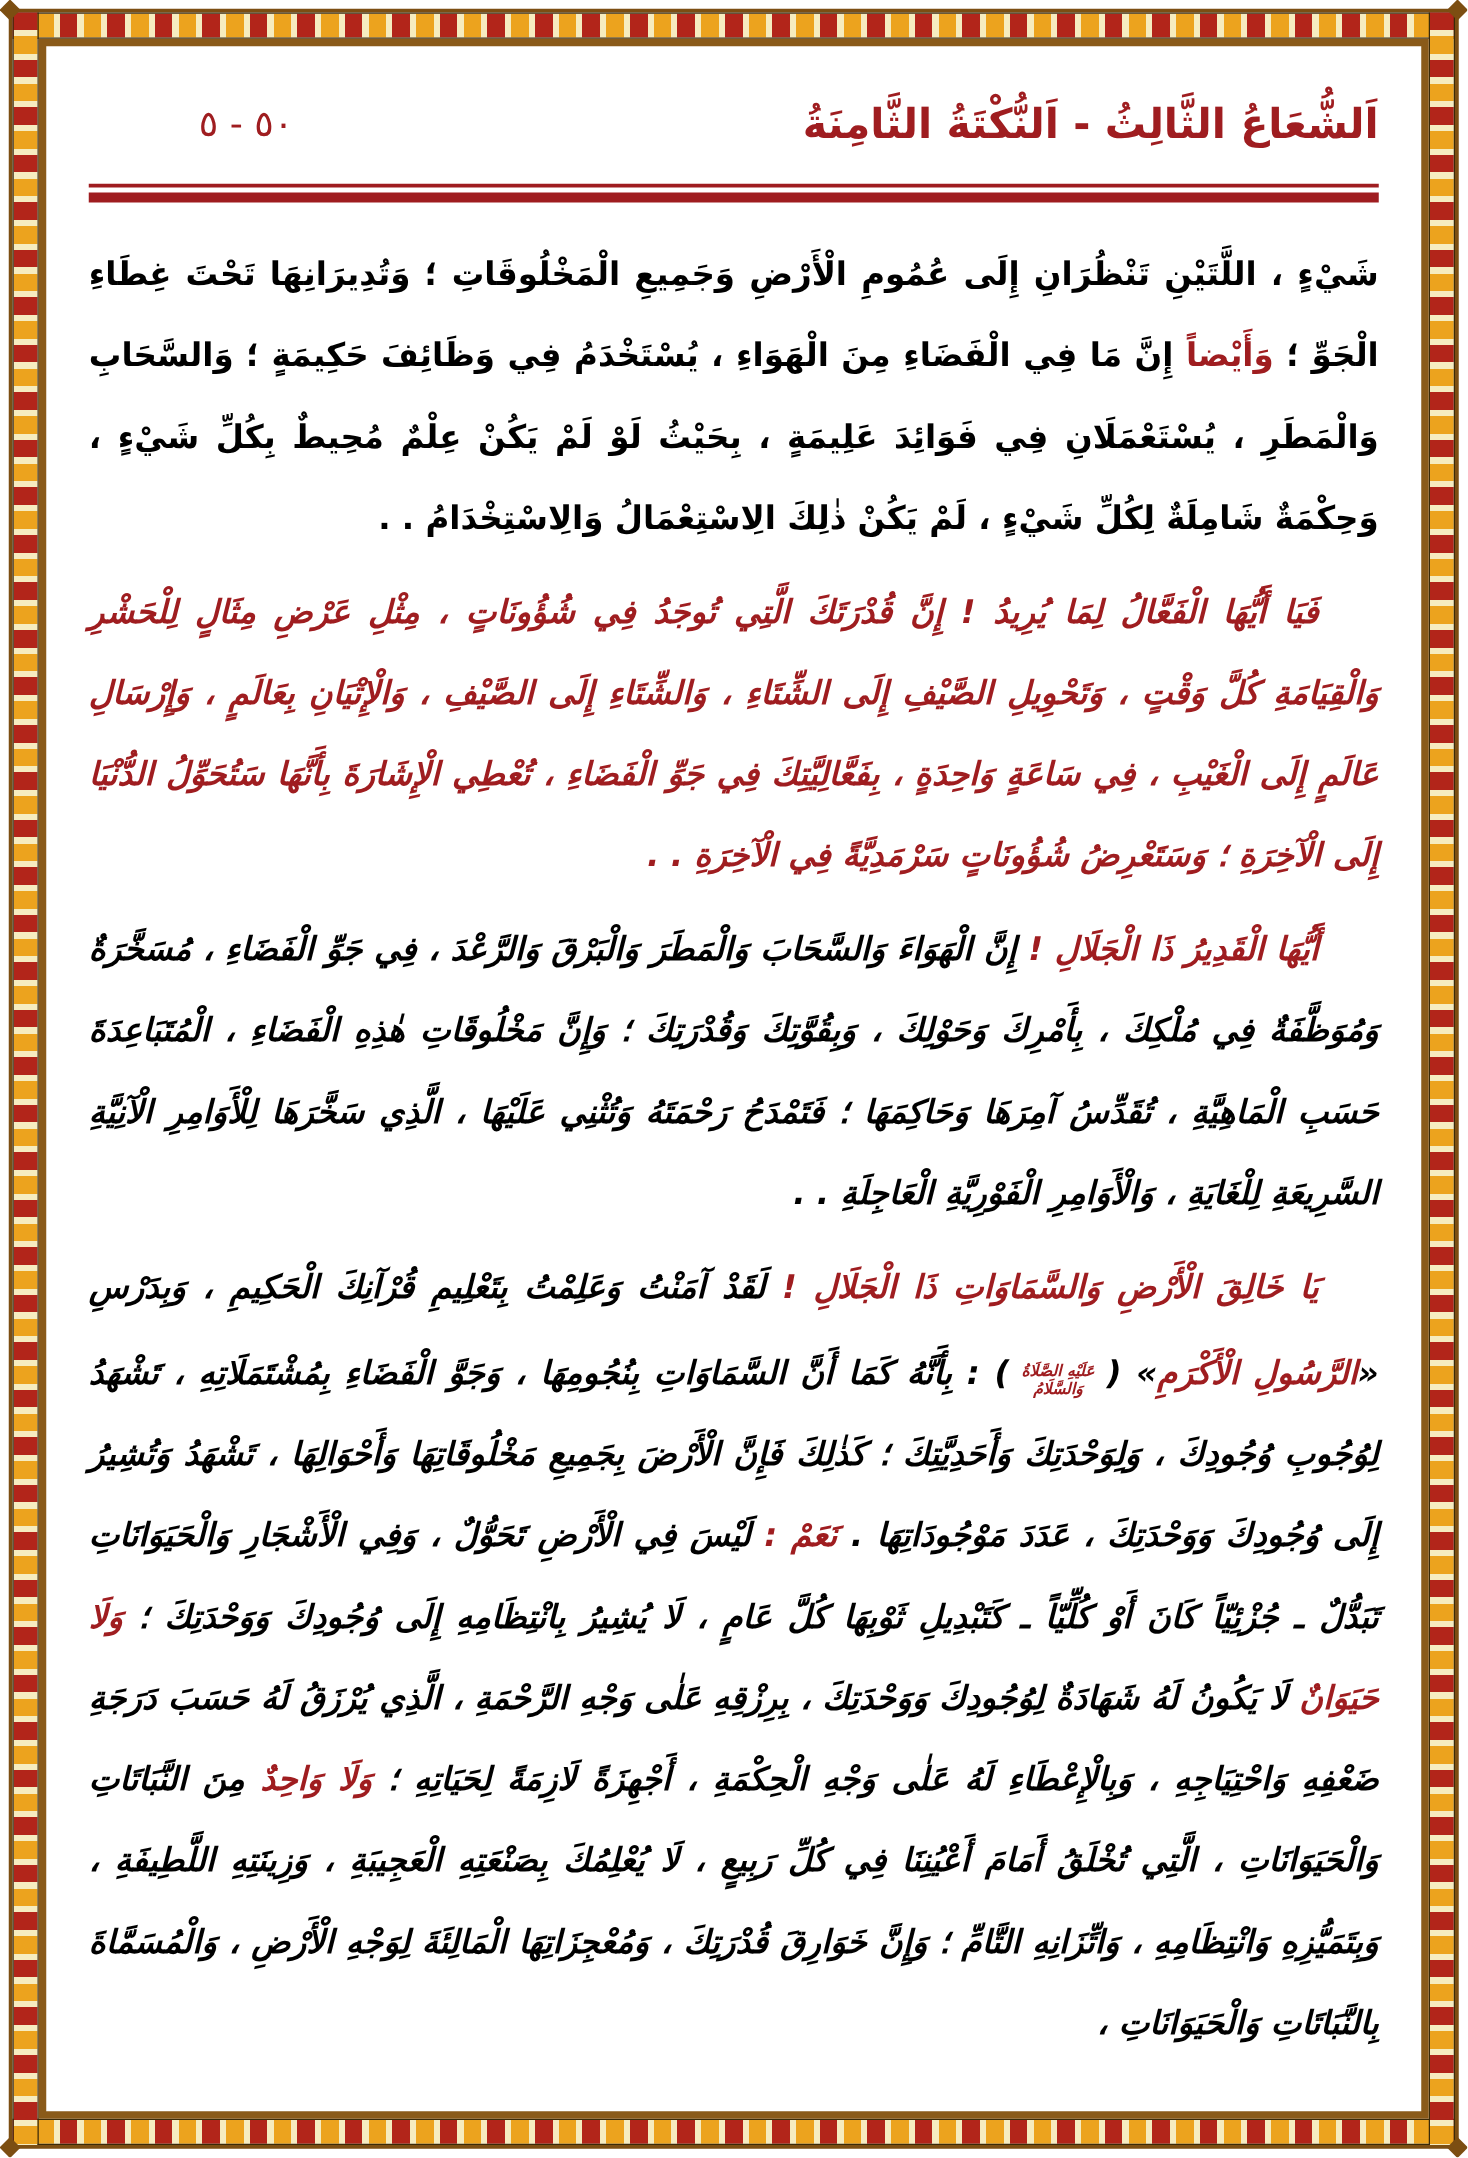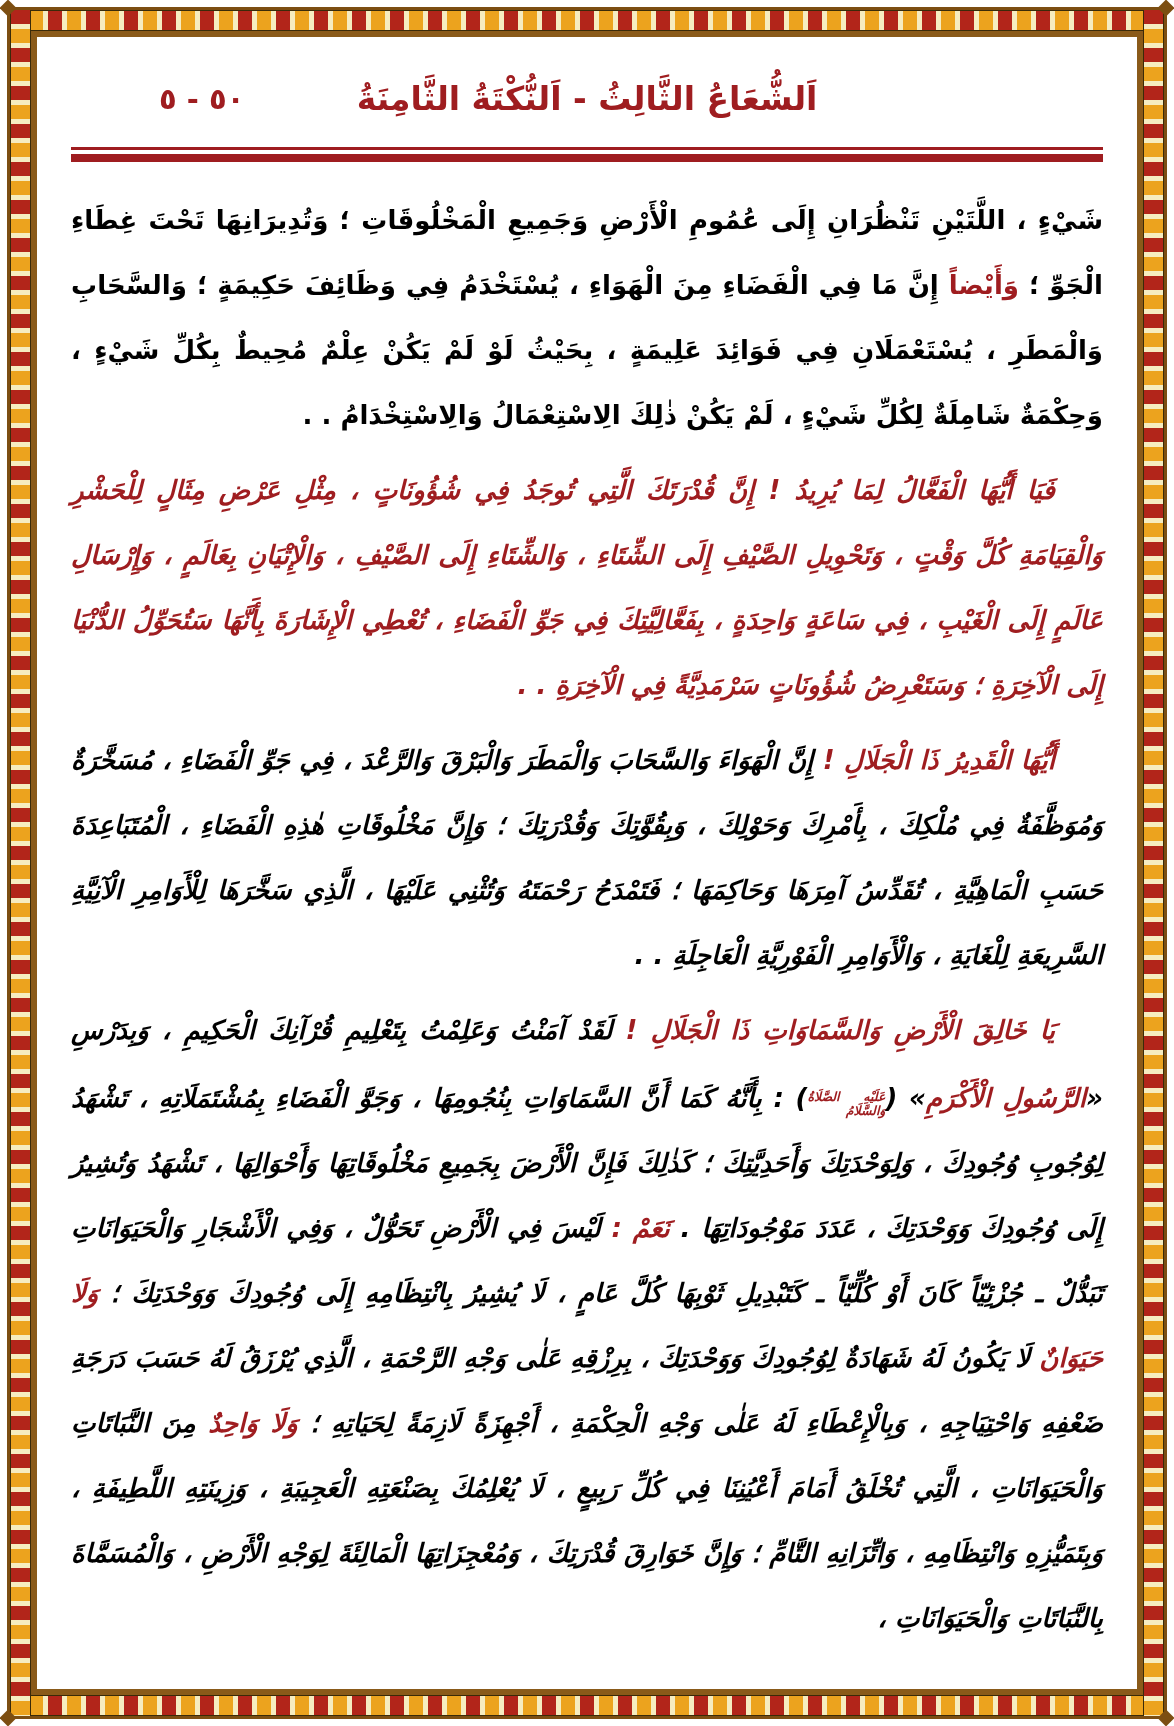--- a/index.html
+++ b/index.html
@@ -76,34 +76,34 @@
   .content{
     position:absolute; inset:37px;
     padding:30px 34px 0 34px;
     direction:rtl;
   }
   .header{
     position:relative;
     height:64px;
   }
   .page-title{
-    text-align:center;
+    text-align:right;
     font-size:33px;
     font-weight:700;
     color:var(--accent-red);
     line-height:64px;
   }
   .page-number{
     position:absolute;
     left:88px;               
     right:auto;
     top:0;
     line-height:64px;
     font-size:29px;
-    font-weight:700;
+    font-weight:400;
     color:var(--accent-red);
     direction:rtl;
   }
   
   .page-number{left:auto; right:auto;}
   .page-number{position:absolute; top:0;}
   .page-number{inset-inline-start:auto; inset-inline-end:auto;}
   .page-number{right:auto; left:88px;}
 
   .divider{margin-top:16px;}
@@ -121,20 +121,21 @@
   }
   .para{margin:0 0 10px 0;}
   .para.indent{text-indent:48px;font-style:italic;}
   .seg-black{color:var(--text-black);}
   .seg-red{color:var(--accent-red);}
   .seg-seal{
     display:inline-block;
     width:78px;
     font-size:12.5px;
     line-height:1.15;
+    text-align:center;
     color:var(--accent-red);
     vertical-align:-8px;
     text-indent:0;
     white-space:normal;
     margin-top:27px;
   }
 </style>
 </head>
 <body>
 

